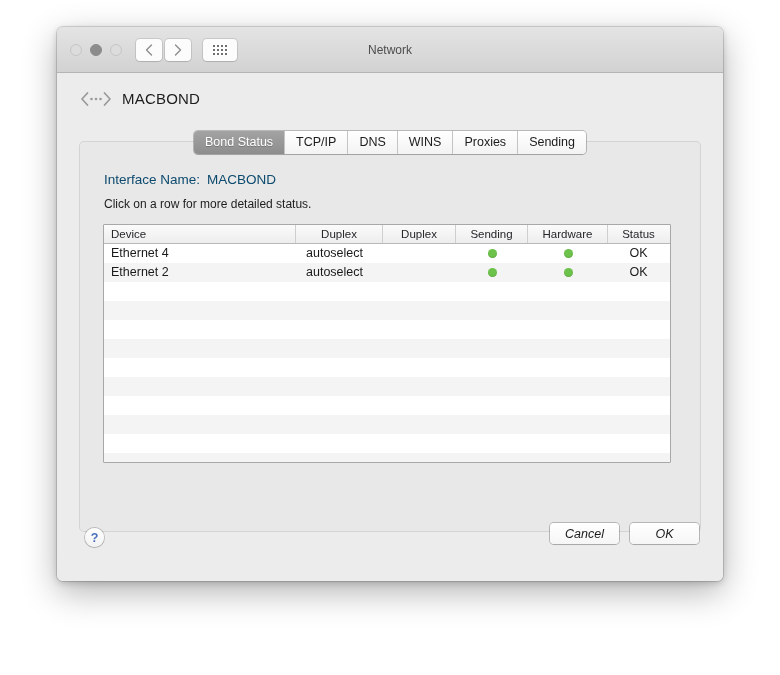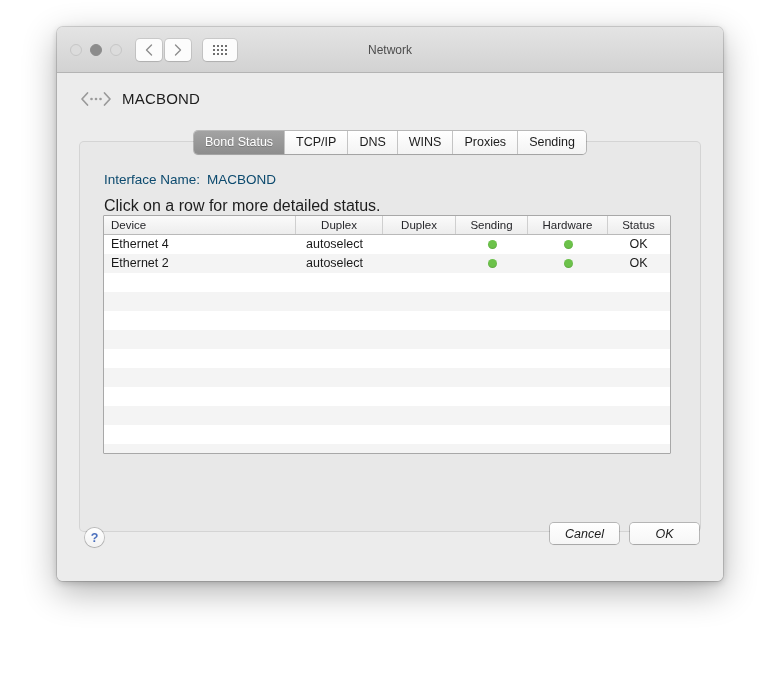--- a/index.html
+++ b/index.html
@@ -201,30 +201,30 @@
 
   #interface-name-row {
     font-size: 13.5px;
     color: #0c4a6e;
     padding: 30px 0 0 24px;
   }
   #interface-name-label { }
   #interface-name-value { margin-left: 7px; }
 
   #hint-text {
-    font-size: 16px;
+    font-size: 12px;
     color: #1d1d1d;
     padding: 10px 0 0 24px;
   }
 
   
   #table-wrap {
     position: absolute;
     left: 23px;
-    top: 73px;
+    top: 82px;
     width: 568px;
     height: 239px;
     background: #ffffff;
     border: 1px solid #a8a8a8;
     border-radius: 1px;
     box-sizing: border-box;
     overflow: hidden;
   }
   #table-head {
     display: flex;

